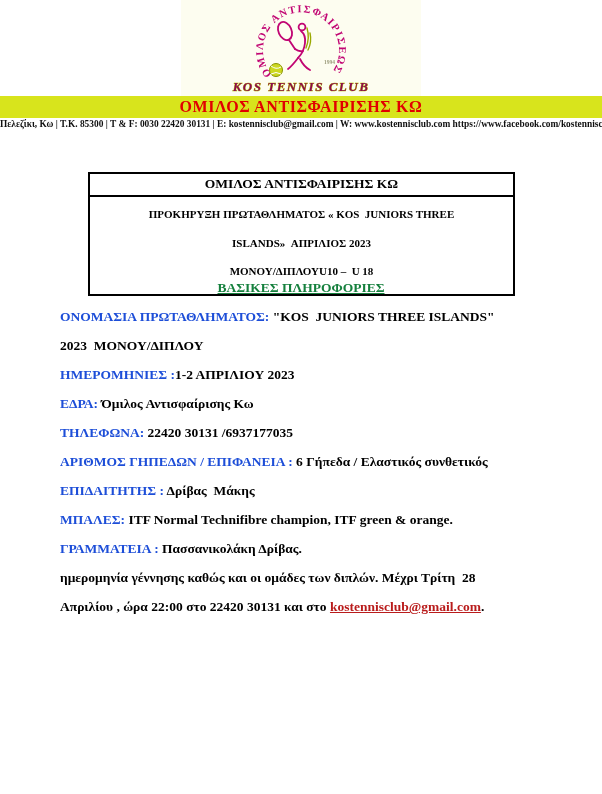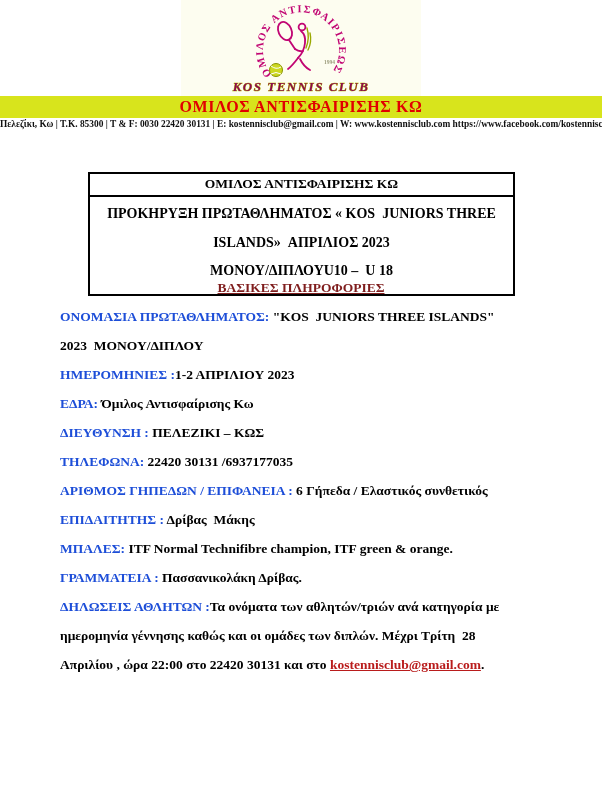--- a/index.html
+++ b/index.html
@@ -19,26 +19,26 @@
   
   .contact{
     position:absolute;top:119px;left:0;width:602px;text-align:center;
     font-size:9.4px;color:#101010;white-space:pre;
   }
   
   .titlebox{position:absolute;top:172px;left:88px;width:423px;border:2px solid #000;background:#fff;}
   .titlebox-row1{
     text-align:center;font-size:13.5px;padding:2px 0 3px;border-bottom:2px solid #000;white-space:pre;
   }
-  .titlebox-row2{text-align:center;font-size:14px;padding:3px 0 8px;}
+  .titlebox-row2{text-align:center;font-size:11px;padding:3px 0 8px;}
   .titlebox-row2 .boxline{line-height:28.5px;white-space:pre;}
   
   .heading{
     position:absolute;top:280px;left:0;width:602px;text-align:center;
-    font-size:13.5px;color:#7f1d1d;
+    font-size:13.5px;color:#15803d;
   }
   .heading span{text-decoration:underline;}
   
   .body-text{position:absolute;top:302px;left:60px;width:495px;font-size:13.5px;}
   .body-text .line{line-height:29px;white-space:pre;}
   .run-label{color:#1d4ed8;}
   .run-text{color:#000;}
   .run-link{color:#b91c1c;text-decoration:underline;cursor:pointer;}
 </style>
 </head>
@@ -98,24 +98,22 @@
 
   <div class="heading">
     <span>ΒΑΣΙΚΕΣ ΠΛΗΡΟΦΟΡΙΕΣ</span>
   </div>
 
   <div class="body-text" id="body-lines">
       <div class="line"><span class="run-label">ΟΝΟΜΑΣΙΑ ΠΡΩΤΑΘΛΗΜΑΤΟΣ:</span><span class="run-text"> "KOS  JUNIORS THREE ISLANDS"</span></div>
       <div class="line"><span class="run-text">2023  ΜΟΝΟΥ/ΔΙΠΛΟΥ</span></div>
       <div class="line"><span class="run-label">ΗΜΕΡΟΜΗΝΙΕΣ :</span><span class="run-text">1-2 ΑΠΡΙΛΙΟΥ 2023</span></div>
       <div class="line"><span class="run-label">ΕΔΡΑ:</span><span class="run-text"> Όμιλος Αντισφαίρισης Κω</span></div>
-      <div class="line"><span class="run-label">ΔΙΕΥΘΥΝΣΗ :</span><span class="run-text"> ΠΕΛΕΖΙΚΙ – ΚΩΣ</span></div>
       <div class="line"><span class="run-label">ΤΗΛΕΦΩΝΑ:</span><span class="run-text"> 22420 30131 /6937177035</span></div>
       <div class="line"><span class="run-label">ΑΡΙΘΜΟΣ ΓΗΠΕΔΩΝ / ΕΠΙΦΑΝΕΙΑ :</span><span class="run-text"> 6 Γήπεδα / Ελαστικός συνθετικός</span></div>
       <div class="line"><span class="run-label">ΕΠΙΔΑΙΤΗΤΗΣ :</span><span class="run-text"> Δρίβας  Μάκης</span></div>
       <div class="line"><span class="run-label">ΜΠΑΛΕΣ:</span><span class="run-text"> ITF Normal Technifibre champion, ITF green &amp; orange.</span></div>
       <div class="line"><span class="run-label">ΓΡΑΜΜΑΤΕΙΑ :</span><span class="run-text"> Πασσανικολάκη Δρίβας.</span></div>
-      <div class="line"><span class="run-label">ΔΗΛΩΣΕΙΣ ΑΘΛΗΤΩΝ :</span><span class="run-text">Τα ονόματα των αθλητών/τριών ανά κατηγορία με</span></div>
       <div class="line"><span class="run-text">ημερομηνία γέννησης καθώς και οι ομάδες των διπλών. Μέχρι Τρίτη  28</span></div>
       <div class="line"><span class="run-text">Απριλίου , ώρα 22:00 στο 22420 30131 και στο </span><span class="run-link">kostennisclub@gmail.com</span><span class="run-text">.</span></div>
     </div>
 
 </div>
 
 </body></html>

